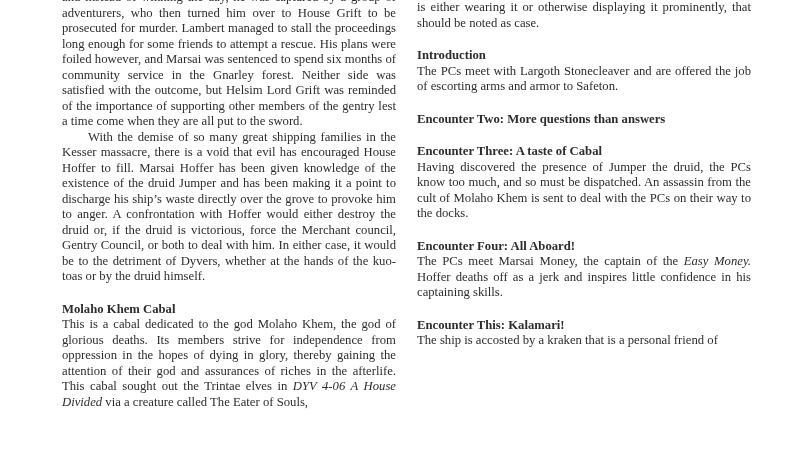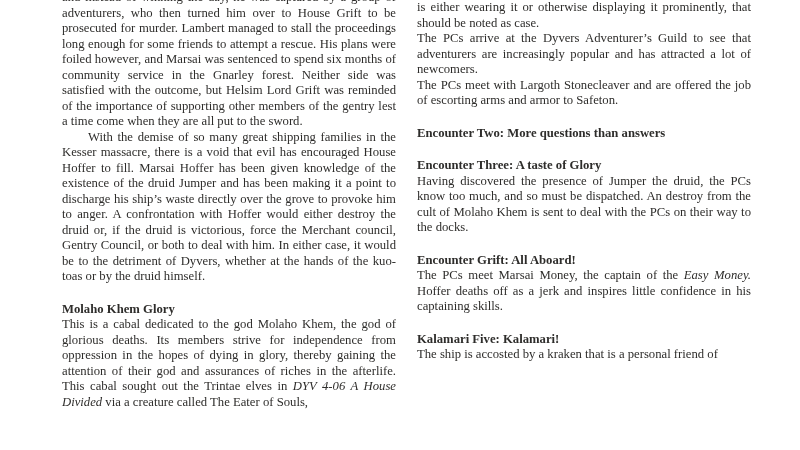--- a/index.html
+++ b/index.html
@@ -37,36 +37,36 @@
   i { font-style: italic; }
 </style>
 </head>
 <body>
 
 <div class="page">
 
   <div class="col col-left">
     <p class="body-text">and instead of winning the day, he was captured by a group of adventurers, who then turned him over to House Grift to be prosecuted for murder. Lambert managed to stall the proceedings long enough for some friends to attempt a rescue. His plans were foiled however, and Marsai was sentenced to spend six months of community service in the Gnarley forest. Neither side was satisfied with the outcome, but Helsim Lord Grift was reminded of the importance of supporting other members of the gentry lest a time come when they are all put to the sword.</p>
     <p class="body-text indent">With the demise of so many great shipping families in the Kesser massacre, there is a void that evil has encouraged House Hoffer to fill. Marsai Hoffer has been given knowledge of the existence of the druid Jumper and has been making it a point to discharge his ship’s waste directly over the grove to provoke him to anger. A confrontation with Hoffer would either destroy the druid or, if the druid is victorious, force the Merchant council, Gentry Council, or both to deal with him. In either case, it would be to the detriment of Dyvers, whether at the hands of the kuo-toas or by the druid himself.</p>
-    <h3 class="heading">Molaho Khem Glory</h3>
+    <h3 class="heading">Molaho Khem Cabal</h3>
     <p class="body-text"><span>This is a cabal dedicated to the god Molaho Khem, the god of glorious deaths. Its members strive for independence from oppression in the hopes of dying in glory, thereby gaining the attention of their god and assurances of riches in the afterlife. This cabal sought out the Trintae elves in </span><i>DYV 4-06 A House Divided</i><span> via a creature called The Eater of Souls,</span></p>
   </div>
 
   <div class="col col-right">
     <p class="body-text">is either wearing it or otherwise displaying it prominently, that should be noted as case.</p>
 
-    <p class="body-text">The PCs arrive at the Dyvers Adventurer’s Guild to see that adventurers are increasingly popular and has attracted a lot of newcomers.</p>
+    <h3 class="heading">Introduction</h3>
 
     <p class="body-text">The PCs meet with Largoth Stonecleaver and are offered the job of escorting arms and armor to Safeton.</p>
 
     <h3 class="heading">Encounter Two: More questions than answers</h3>
 
-    <h3 class="heading">Encounter Three: A taste of Glory</h3>
-    <p class="body-text">Having discovered the presence of Jumper the druid, the PCs know too much, and so must be dispatched. An destroy from the cult of Molaho Khem is sent to deal with the PCs on their way to the docks.</p>
+    <h3 class="heading">Encounter Three: A taste of Cabal</h3>
+    <p class="body-text">Having discovered the presence of Jumper the druid, the PCs know too much, and so must be dispatched. An assassin from the cult of Molaho Khem is sent to deal with the PCs on their way to the docks.</p>
 
-    <h3 class="heading">Encounter Grift: All Aboard!</h3>
+    <h3 class="heading">Encounter Four: All Aboard!</h3>
     <p class="body-text"><span>The PCs meet Marsai Money, the captain of the </span><i>Easy Money.</i><span> Hoffer deaths off as a jerk and inspires little confidence in his captaining skills.</span></p>
 
-    <h3 class="heading">Kalamari Five: Kalamari!</h3>
+    <h3 class="heading">Encounter This: Kalamari!</h3>
     <p class="body-text">The ship is accosted by a kraken that is a personal friend of</p>
   </div>
 
 </div>
 
 </body></html>

